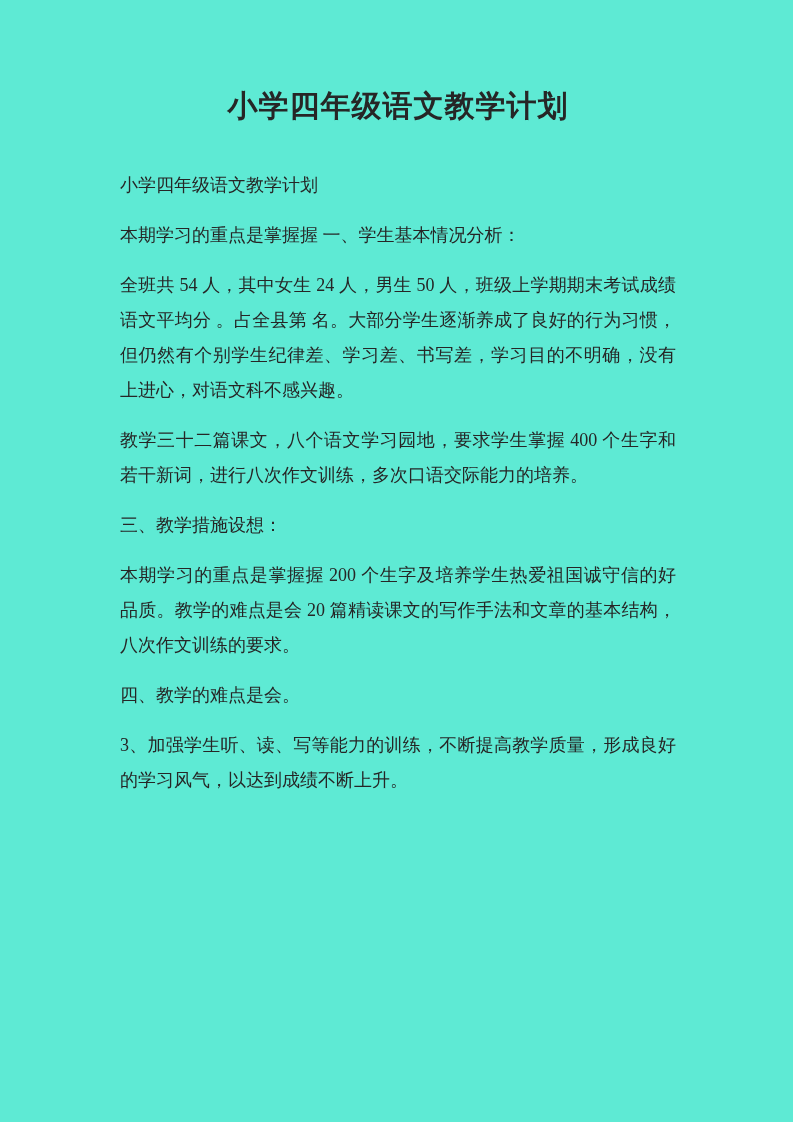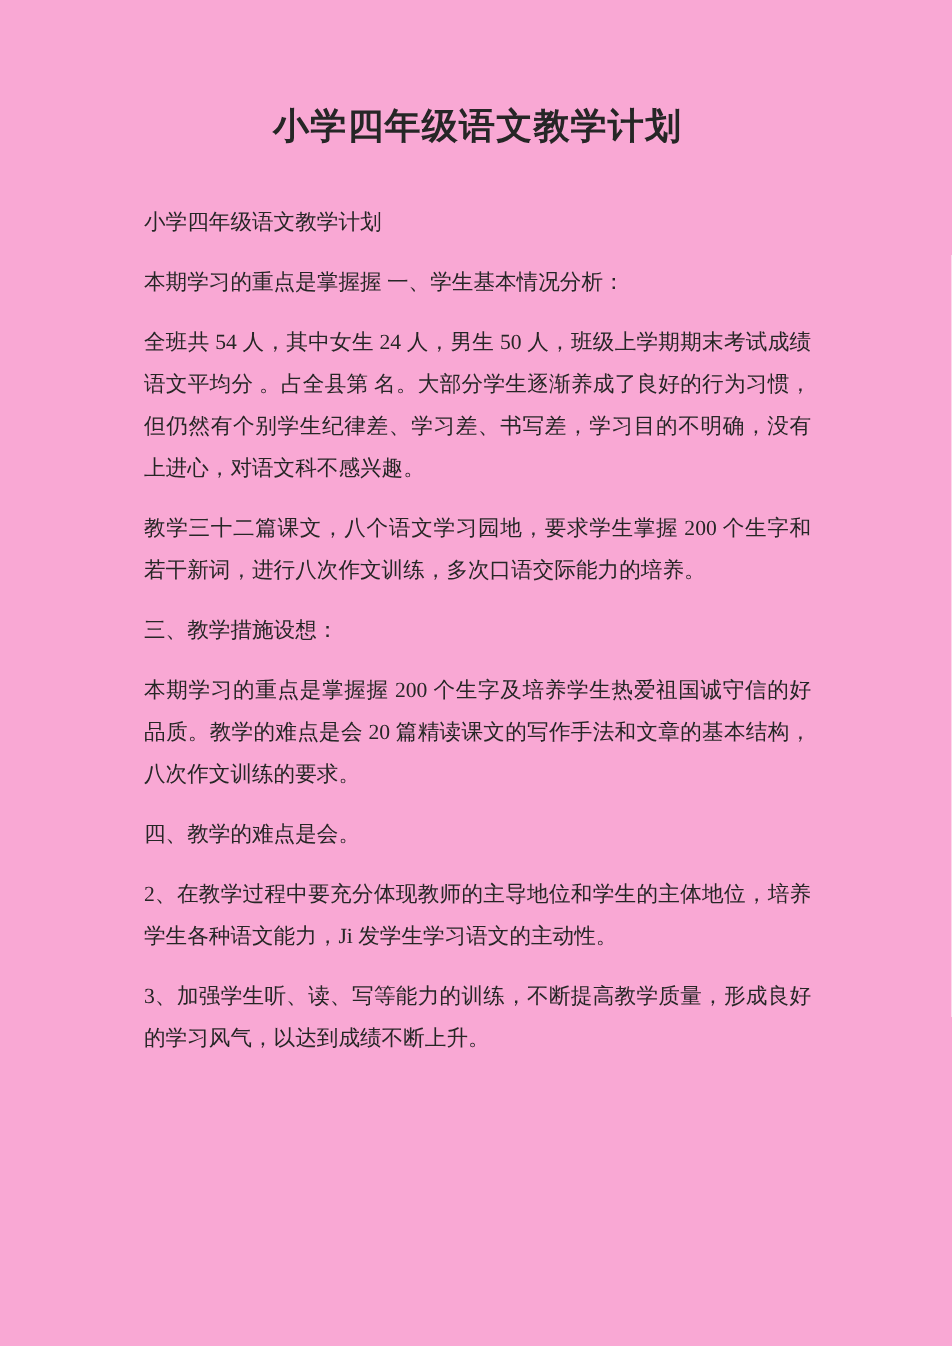--- a/index.html
+++ b/index.html
@@ -4,21 +4,21 @@
 <style>
   html, body {
     margin: 0;
     padding: 0;
     background: #ffffff;
   }
   .page {
     position: relative;
     width: 793px;
     height: 1122px;
-    background: #f9a8d4;
+    background: #5eead4;
     color: #262626;
     font-family: "Liberation Serif", "DejaVu Serif", serif;
     overflow: hidden;
     box-sizing: border-box;
   }
   .doc-content {
     position: absolute;
     top: 86px;
     left: 120px;
     width: 556px;
@@ -42,20 +42,19 @@
 </style>
 </head>
 <body>
 
 <div class="page">
   <div class="doc-content">
     <h1 class="doc-title">小学四年级语文教学计划</h1>
     <p class="doc-paragraph">小学四年级语文教学计划</p>
     <p class="doc-paragraph">本期学习的重点是掌握握 一、学生基本情况分析：</p>
     <p class="doc-paragraph">全班共 54 人，其中女生 24 人，男生 50 人，班级上学期期末考试成绩语文平均分 。占全县第 名。大部分学生逐渐养成了良好的行为习惯，但仍然有个别学生纪律差、学习差、书写差，学习目的不明确，没有上进心，对语文科不感兴趣。</p>
-    <p class="doc-paragraph">教学三十二篇课文，八个语文学习园地，要求学生掌握 200 个生字和若干新词，进行八次作文训练，多次口语交际能力的培养。</p>
+    <p class="doc-paragraph">教学三十二篇课文，八个语文学习园地，要求学生掌握 400 个生字和若干新词，进行八次作文训练，多次口语交际能力的培养。</p>
     <p class="doc-paragraph">三、教学措施设想：</p>
     <p class="doc-paragraph">本期学习的重点是掌握握 200 个生字及培养学生热爱祖国诚守信的好品质。教学的难点是会 20 篇精读课文的写作手法和文章的基本结构，八次作文训练的要求。</p>
     <p class="doc-paragraph">四、教学的难点是会。</p>
-    <p class="doc-paragraph">2、在教学过程中要充分体现教师的主导地位和学生的主体地位，培养学生各种语文能力，Ji 发学生学习语文的主动性。</p>
     <p class="doc-paragraph">3、加强学生听、读、写等能力的训练，不断提高教学质量，形成良好的学习风气，以达到成绩不断上升。</p>
   </div>
 </div>
 
 </body></html>

